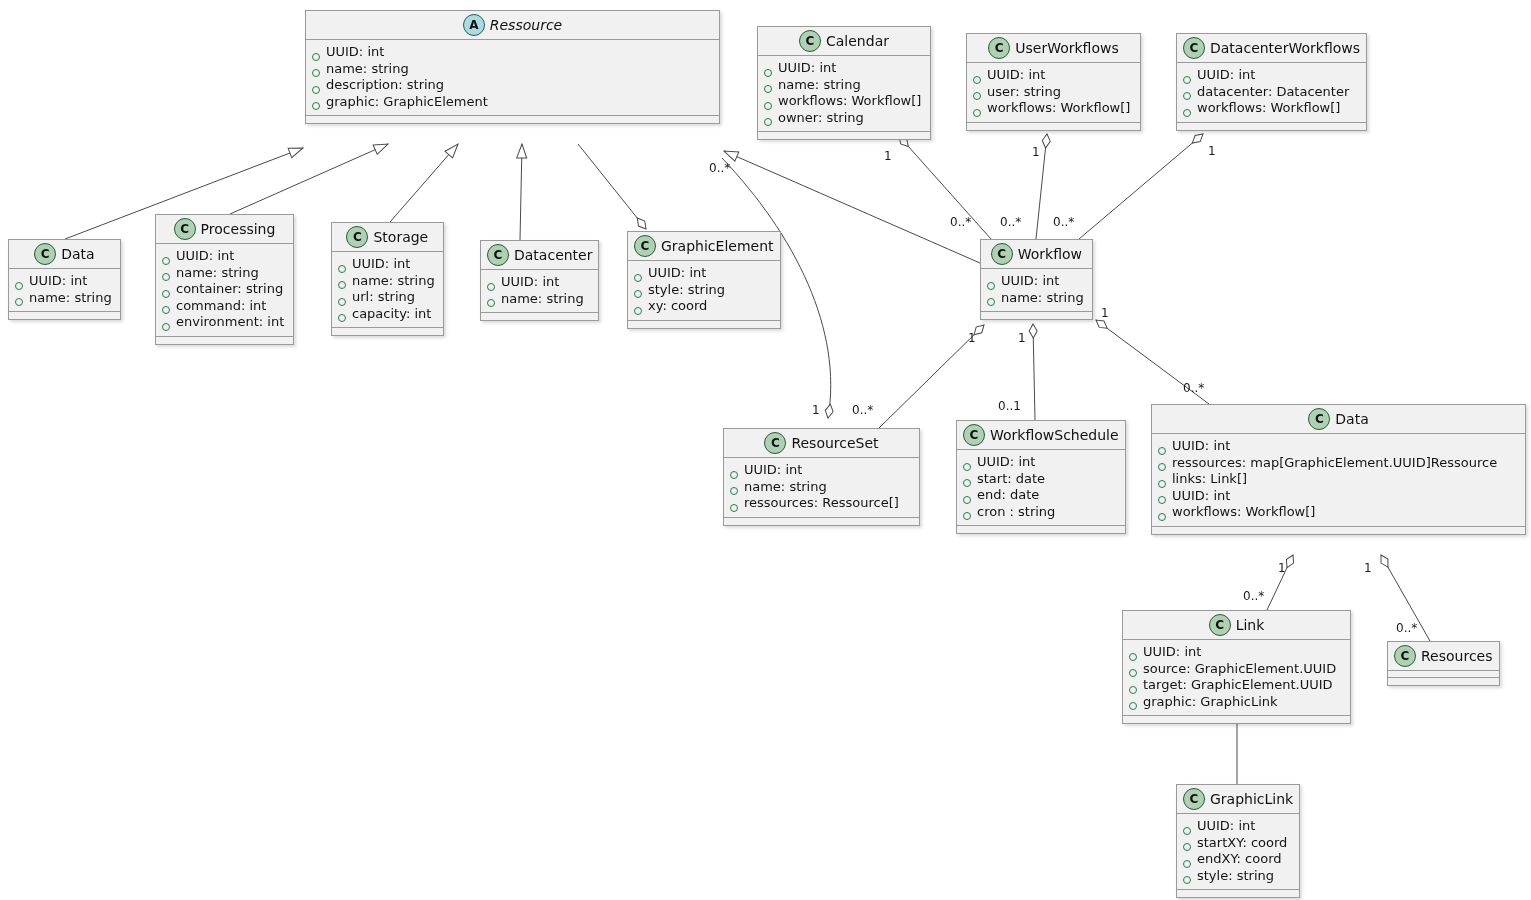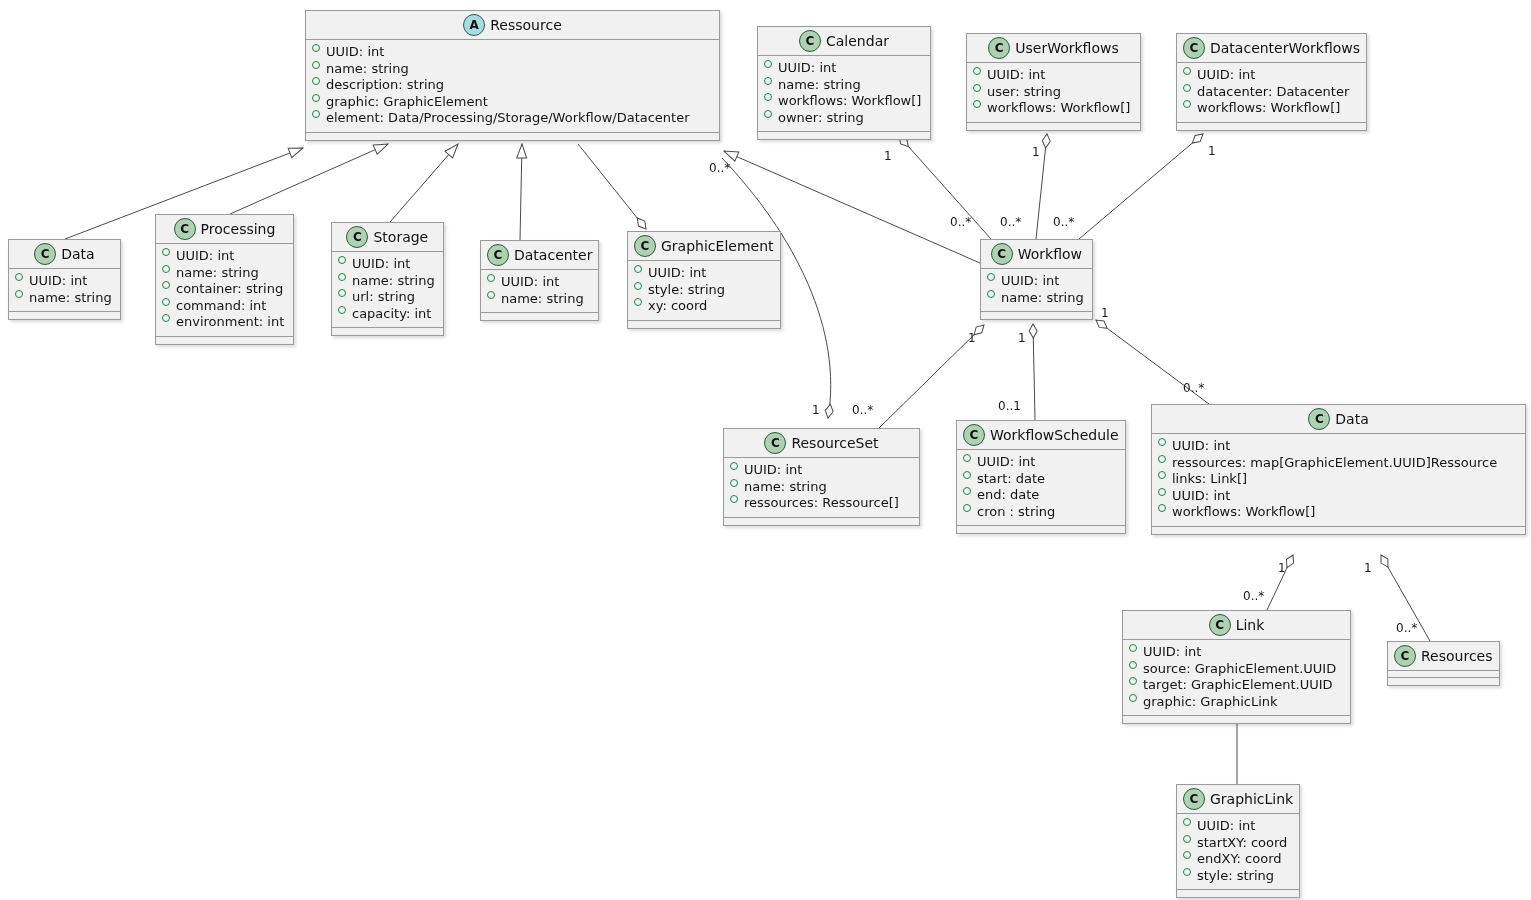--- a/index.html
+++ b/index.html
@@ -4,28 +4,28 @@
 <style>
   html,body{margin:0;padding:0;background:#ffffff;}
   #diagram{position:relative;width:1531px;height:900px;background:#ffffff;overflow:hidden;
            font-family:"DejaVu Sans","Liberation Sans",sans-serif;}
   #edge-layer{position:absolute;left:0;top:0;width:1531px;height:900px;}
   .uml-class{position:absolute;background:#f1f1f1;border:1px solid #9a9a9a;
              box-shadow:2px 2px 3px rgba(0,0,0,0.15);}
   .uml-title{display:flex;align-items:center;justify-content:center;gap:5px;
              padding:3px 6px;border-bottom:1px solid #9a9a9a;font-size:14px;color:#111;
              white-space:nowrap;}
-  .uml-title.abstract .cls-name{}
+  .uml-title.abstract .cls-name{font-style:italic;}
   .icon-circle{width:20px;height:20px;border-radius:50%;background:#ADD1B2;border:1px solid #295c35;
                display:flex;align-items:center;justify-content:center;
                font-weight:bold;font-size:12px;color:#101010;flex:none;}
   .icon-circle.abstract{background:#A9DCDF;border-color:#2a5a60;}
   .uml-attrs{padding:4px 8px 5px 6px;border-bottom:1px solid #9a9a9a;font-size:13px;color:#141414;}
   .uml-attrs.empty{height:6px;padding:0;}
-  .attr-row{display:flex;align-items:flex-start;gap:6px;line-height:16.5px;white-space:nowrap;}
+  .attr-row{display:flex;align-items:flex-end;gap:6px;line-height:16.5px;white-space:nowrap;}
   .attr-marker{width:6px;height:6px;border:1px solid #1E8449;border-radius:50%;flex:none;
                background:transparent;}
   .uml-methods{height:7px;}
   .edge{stroke:#4a4a4a;stroke-width:1;fill:none;}
   .mult-label{font-size:12px;fill:#1a1a1a;font-family:"DejaVu Sans","Liberation Sans",sans-serif;}
 </style>
 </head>
 <body>
 
 <div id="diagram">
@@ -93,24 +93,20 @@
             <span>name: string</span>
           </div>
           <div class="attr-row">
             <span class="attr-marker"></span>
             <span>description: string</span>
           </div>
           <div class="attr-row">
             <span class="attr-marker"></span>
             <span>graphic: GraphicElement</span>
           </div>
-          <div class="attr-row">
-            <span class="attr-marker"></span>
-            <span>element: Data/Processing/Storage/Workflow/Datacenter</span>
-          </div>
         </div>
         <div class="uml-methods"></div>
       </div>
       <div class="uml-class" style="left: 757px; top: 26px; min-width: 172px;">
         <div class="uml-title">
           <span class="icon-circle">C</span>
           <span class="cls-name">Calendar</span>
         </div>
         <div class="uml-attrs">
           <div class="attr-row">

